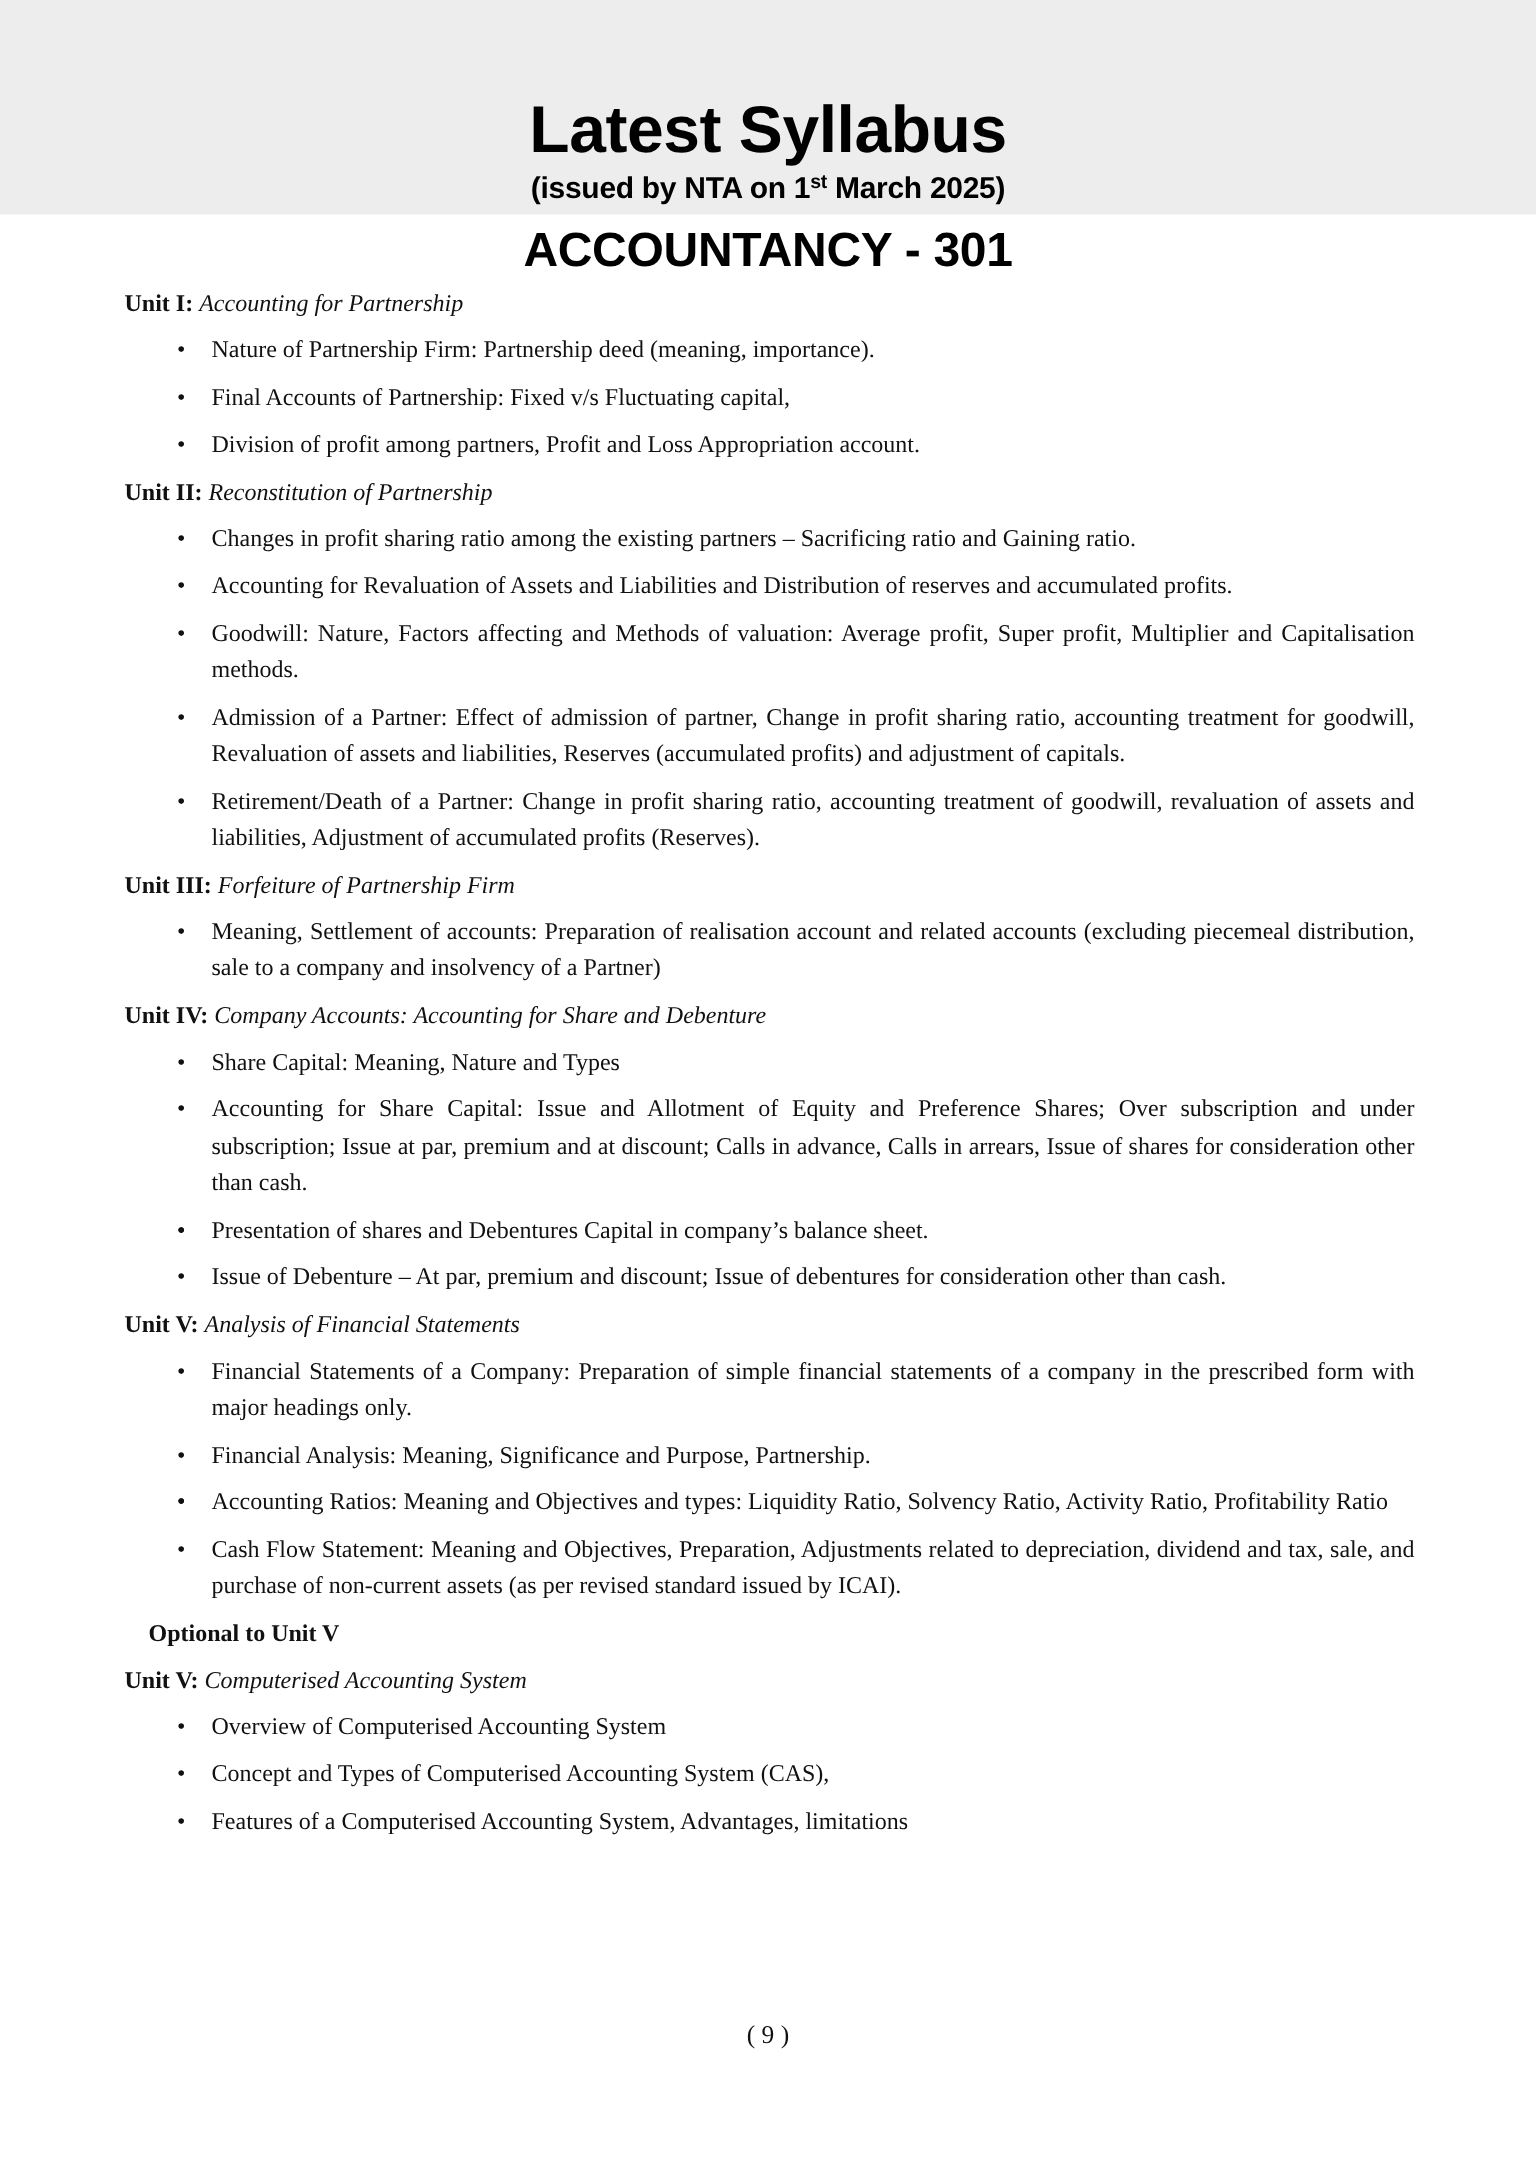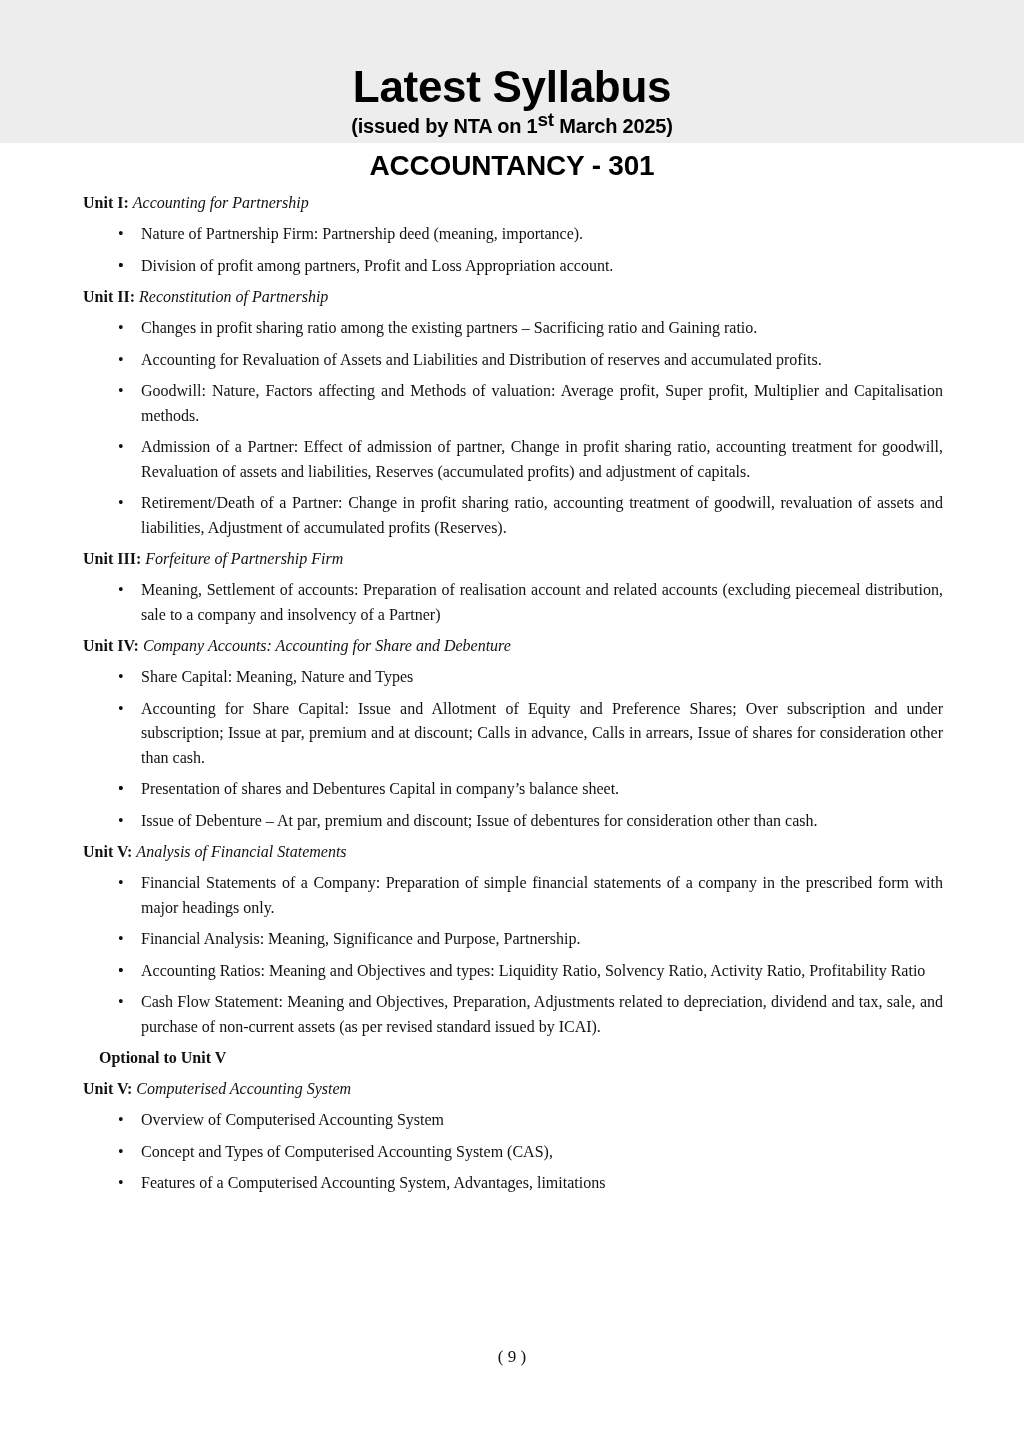--- a/index.html
+++ b/index.html
@@ -36,29 +36,29 @@
       left: 0; width: 1024px;
       top: 113px;
       text-align: center;
       font-family: "Liberation Sans", "DejaVu Sans", sans-serif;
       font-weight: bold;
       font-size: 20px;
       line-height: 26px;
       color: #000;
       letter-spacing: -0.2px;
     }
-    .subtitle sup { font-size: 19px; vertical-align: 7px; line-height: 0; }
+    .subtitle sup { font-size: 13px; vertical-align: 7px; line-height: 0; }
     .subject-title {
       position: absolute;
       left: 0; width: 1024px;
       top: 149px;
       text-align: center;
       font-family: "Liberation Sans", "DejaVu Sans", sans-serif;
       font-weight: bold;
-      font-size: 28px;
+      font-size: 32px;
       line-height: 34px;
       color: #000;
       letter-spacing: -0.2px;
     }
     .content {
       position: absolute;
       left: 83px;
       top: 191px;
       width: 860px;
       font-size: 16px;
@@ -114,21 +114,21 @@
 
 <div class="content">
 
   <section>
     <div class="unit-heading">
       <span class="unit-label">Unit I:</span>
       <span class="unit-topic">Accounting for Partnership</span>
     </div>
     <ul class="bullets">
       <li><span class="bullet-dot">•</span><span>Nature of Partnership Firm: Partnership deed (meaning, importance).</span></li>
-      <li><span class="bullet-dot">•</span></li>
+      <li><span class="bullet-dot">•</span><span>Final Accounts of Partnership: Fixed v/s Fluctuating capital,</span></li>
       <li><span class="bullet-dot">•</span><span>Division of profit among partners, Profit and Loss Appropriation account.</span></li>
     </ul>
   </section>
 
   <section>
     <div class="unit-heading">
       <span class="unit-label">Unit II:</span>
       <span class="unit-topic">Reconstitution of Partnership</span>
     </div>
     <ul class="bullets">

